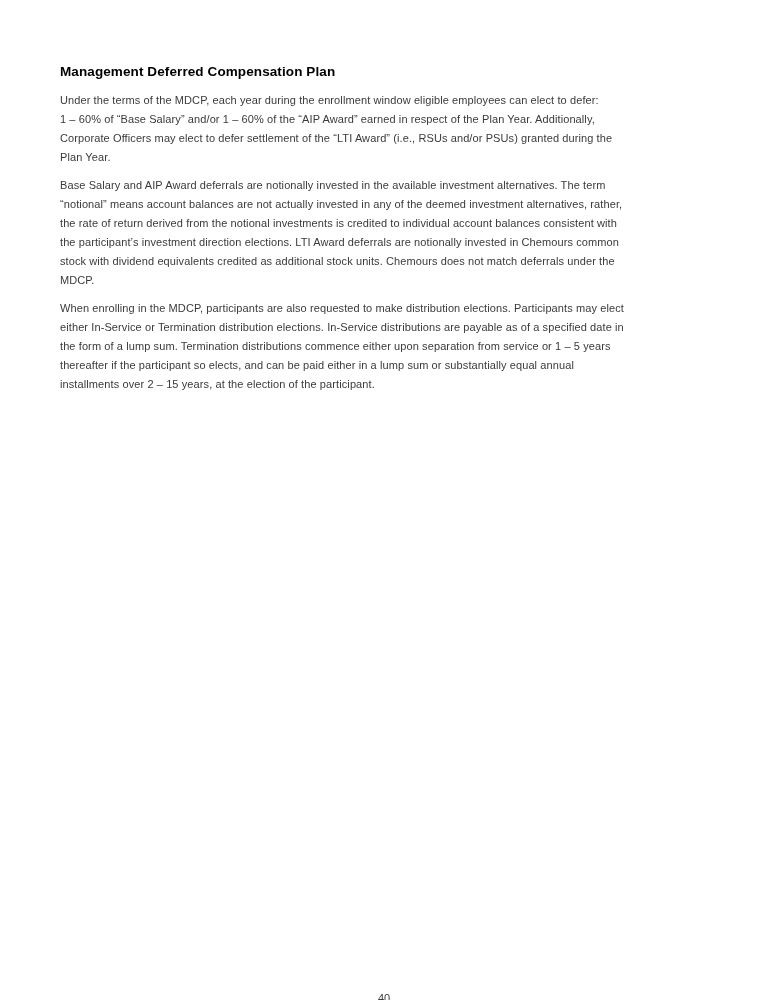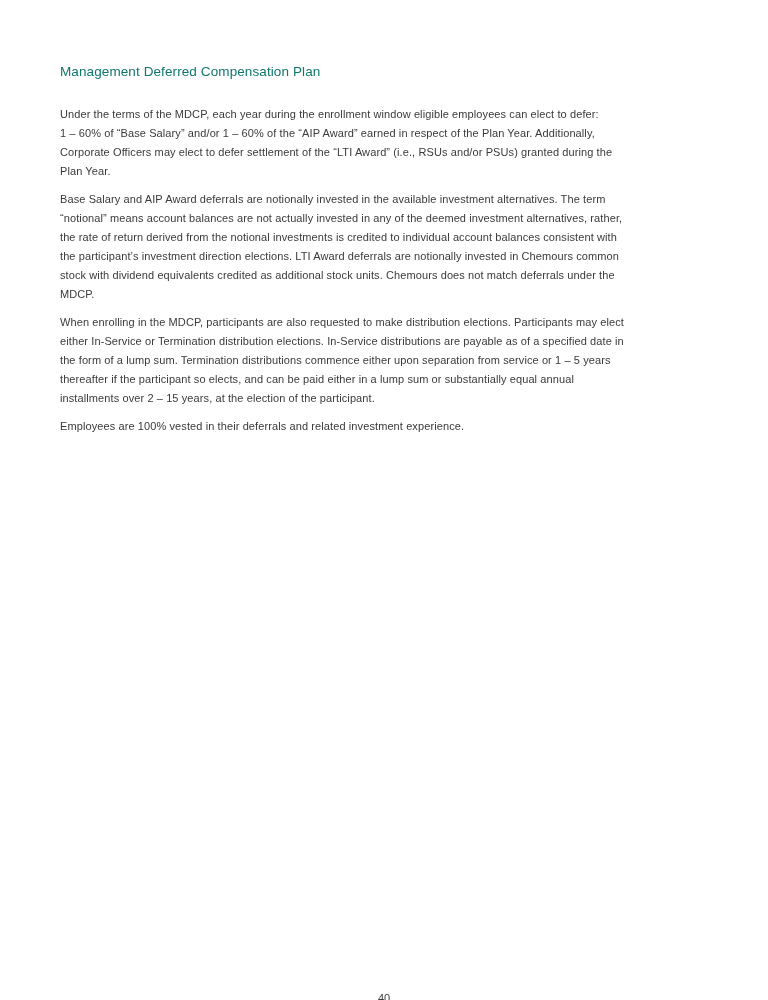--- a/index.html
+++ b/index.html
@@ -17,24 +17,24 @@
     overflow: hidden;
   }
   .content {
     position: absolute;
     top: 64px;
     left: 60px;
     width: 652px;
   }
   .doc-title {
     font-size: 13.5px;
-    font-weight: normal;
-    color: #0f766e;
+    font-weight: bold;
+    color: #000000;
     letter-spacing: 0.1px;
-    margin-bottom: 26px;
+    margin-bottom: 12px;
   }
   .para {
     font-size: 11px;
     line-height: 19px;
     color: #3a3a3a;
     margin-bottom: 9px;
     white-space: pre-line;
     letter-spacing: 0.1px;
   }
   .page-number {
@@ -65,17 +65,16 @@
 the participant’s investment direction elections. LTI Award deferrals are notionally invested in Chemours common
 stock with dividend equivalents credited as additional stock units. Chemours does not match deferrals under the
 MDCP.</p>
 
     <p class="para">When enrolling in the MDCP, participants are also requested to make distribution elections. Participants may elect
 either In-Service or Termination distribution elections. In-Service distributions are payable as of a specified date in
 the form of a lump sum. Termination distributions commence either upon separation from service or 1 – 5 years
 thereafter if the participant so elects, and can be paid either in a lump sum or substantially equal annual
 installments over 2 – 15 years, at the election of the participant.</p>
 
-    <p class="para">Employees are 100% vested in their deferrals and related investment experience.</p>
   </div>
 
   <div class="page-number">40</div>
 </div>
 
 </body></html>

